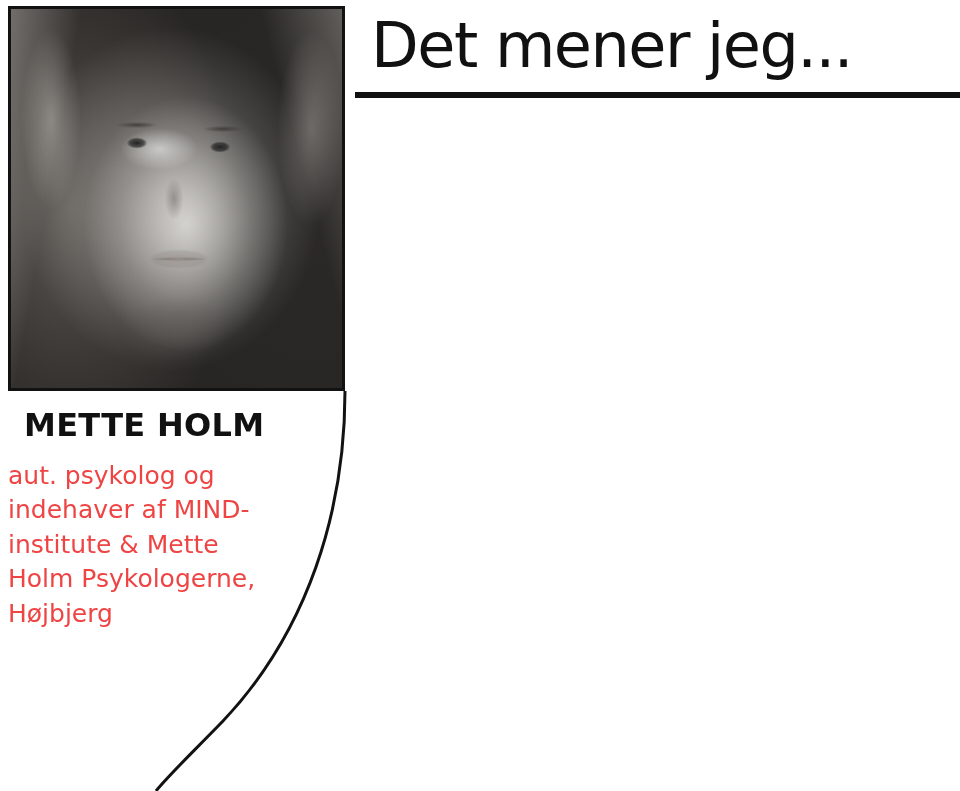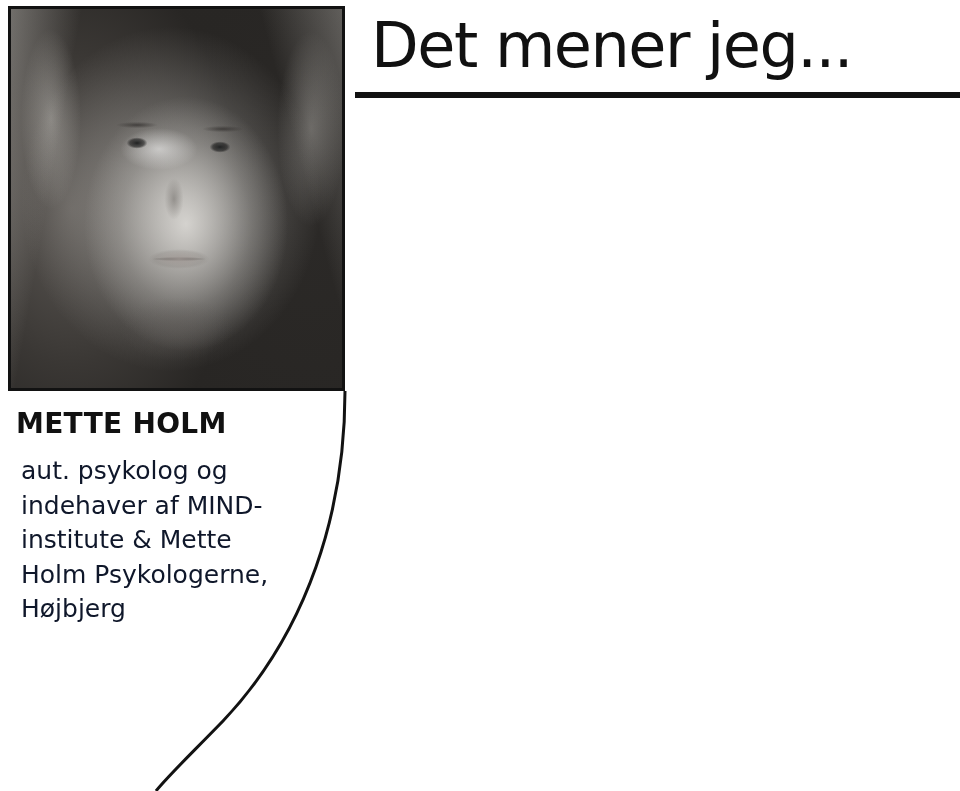--- a/index.html
+++ b/index.html
@@ -114,33 +114,33 @@
   }
   .caption-text {
     position: absolute;
     left: 0px;
     top: 18px;
     width: 270px;
   }
   .caption-name {
     font-family: "DejaVu Sans", sans-serif;
     font-weight: 700;
-    font-size: 28px;
+    font-size: 32px;
     letter-spacing: 0.3px;
     color: #111111;
-    margin: 0 0 16px 8px;
+    margin: 0 0 16px 16px;
     line-height: 1.05;
   }
   .caption-role {
     font-family: "DejaVu Sans", sans-serif;
     font-weight: 400;
     font-size: 25px;
     line-height: 1.38;
-    color: #0f172a;
-    margin: 13px;
+    color: #ef4444;
+    margin: 0;
     width: 265px;
   }
 
   
   .article-body {
     position: absolute;
     left: 355px;
     top: 104px;
     width: 605px;
     height: 687px;

